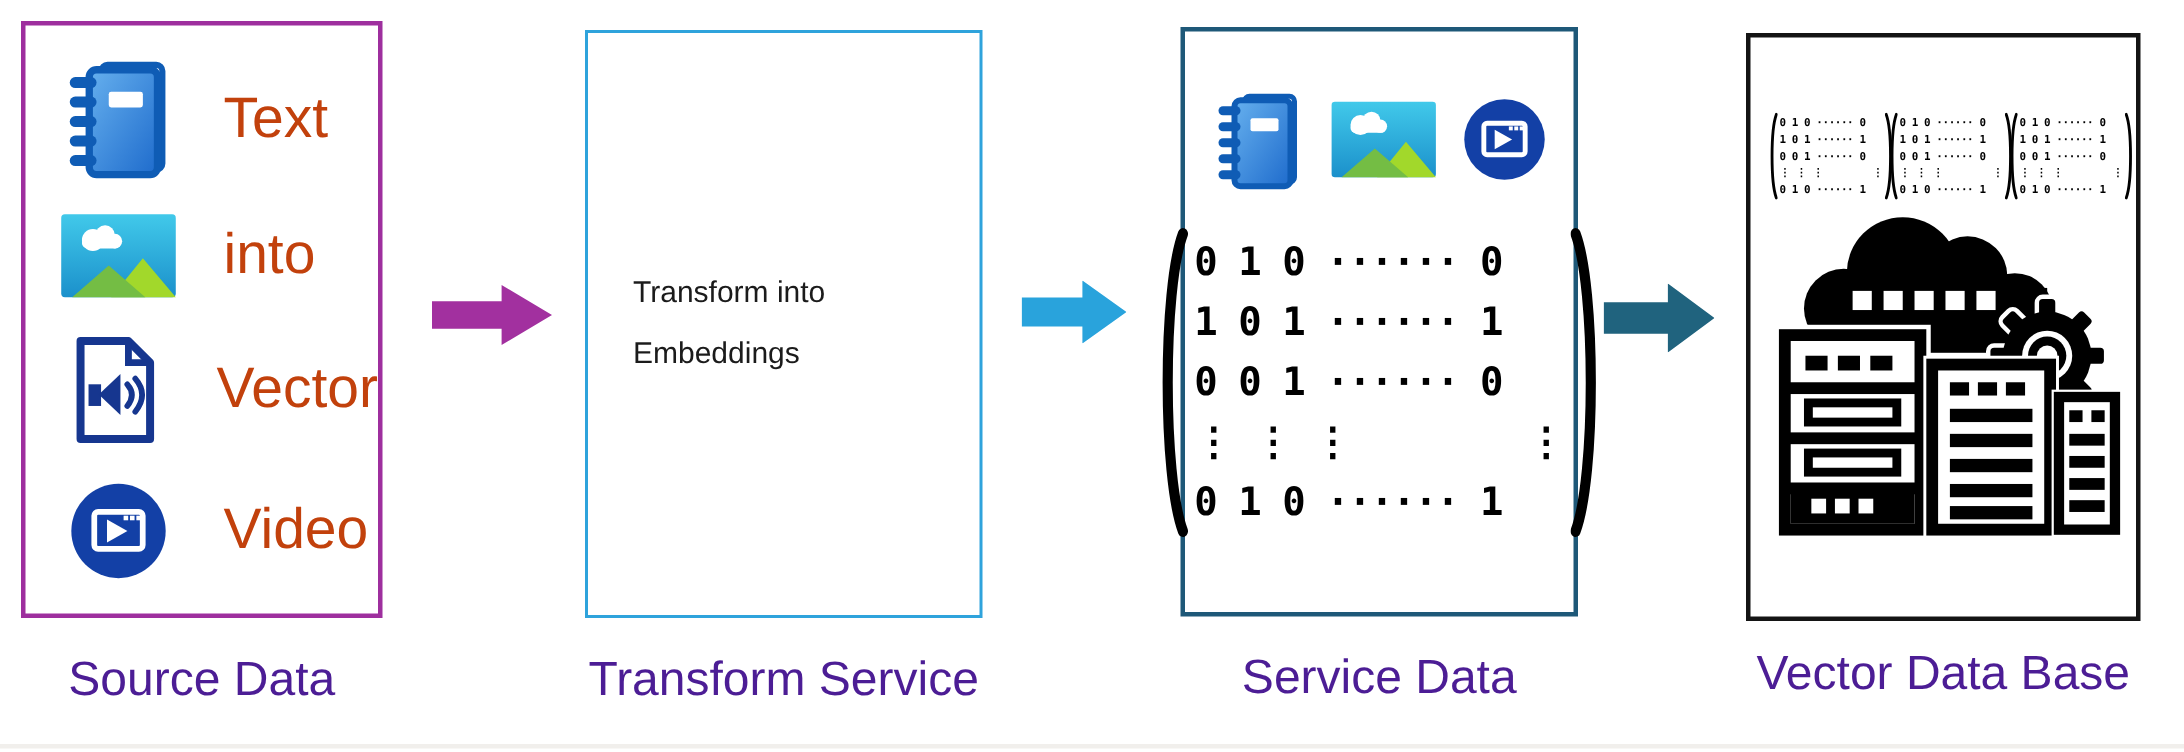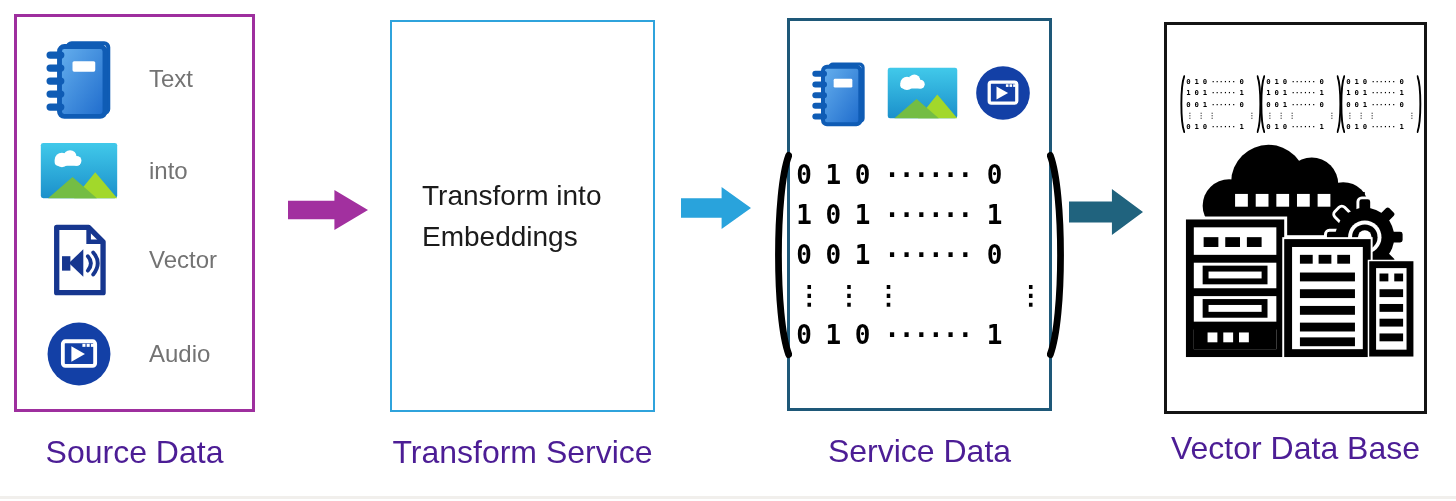--- a/index.html
+++ b/index.html
@@ -35,27 +35,27 @@
     color: #4c1d95;
     margin-top: 22px;
     white-space: nowrap;
   }
 
   #group-source { left: 14px; top: 14px; width: 241px; }
   #box-source { height: 398px; border-width: 3px; border-color: #9E2F9E;
     display: flex; flex-direction: column; justify-content: space-around; padding: 10px 0; }
   .src-row { display: flex; align-items: center; padding-left: 14px; }
   .src-icon-cell { width: 96px; display: flex; justify-content: center; align-items: center; }
-  .src-label { font-size: 24px; color: #737373; margin-left: 22px; }
+  .src-label { font-size: 38px; color: #c2410c; margin-left: 22px; }
 
   #group-embed { left: 390px; top: 20px; width: 265px; }
   #box-embed { height: 392px; border-width: 2px; border-color: #2FA3DC;
     display: flex; align-items: center; }
   .embed-text {
-    font-size: 28px; line-height: 41px; color: #1b1b1b;
+    font-size: 20px; line-height: 41px; color: #1b1b1b;
     padding-left: 30px; width: 248px;
   }
 
   #group-vector { left: 787px; top: 18px; width: 265px; }
   #box-vector { height: 393px; border-width: 3px; border-color: #1E5878;
     display: flex; flex-direction: column; align-items: center; }
   .vector-icons { display: flex; align-items: center; gap: 16px; margin-top: 36px; height: 72px; }
 
   #group-vdb { left: 1164px; top: 22px; width: 263px; }
   #box-vdb { height: 392px; border-width: 3px; border-color: #141414;
@@ -168,21 +168,21 @@
             <circle cx="40" cy="40" r="37" fill="#1340A6"></circle>
             <rect x="21" y="25" width="38" height="29" rx="3" fill="none" stroke="#fff" stroke-width="4.5"></rect>
             <g fill="#fff">
               <rect x="44" y="28" width="3.6" height="3.6"></rect>
                 <rect x="49" y="28" width="3.6" height="3.6"></rect>
                 <rect x="54" y="28" width="3.6" height="3.6"></rect>
             </g>
             <polygon points="31,31 31,49 47,40" fill="#fff"></polygon>
           </svg>
         </div>
-        <span class="src-label">Audio</span>
+        <span class="src-label">Video</span>
       </div>
 
     </div>
     <div class="node-label">Source Data</div>
   </div>
 
   <div class="arrow" id="arrow-1"></div>
 
   <div class="group" id="group-embed">
     <div class="box" id="box-embed">

